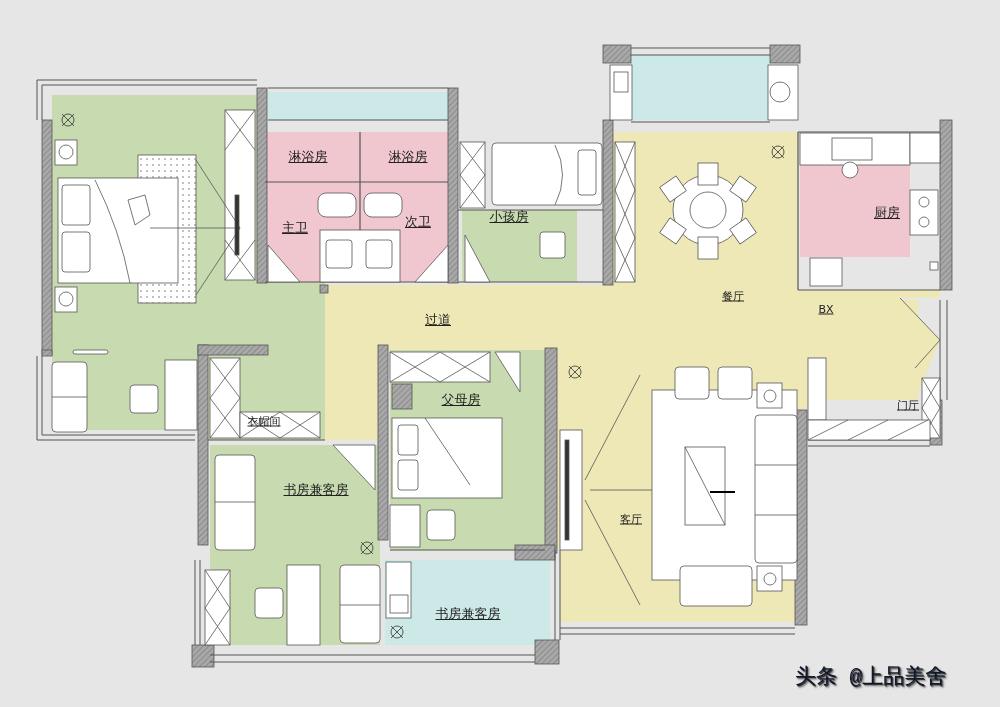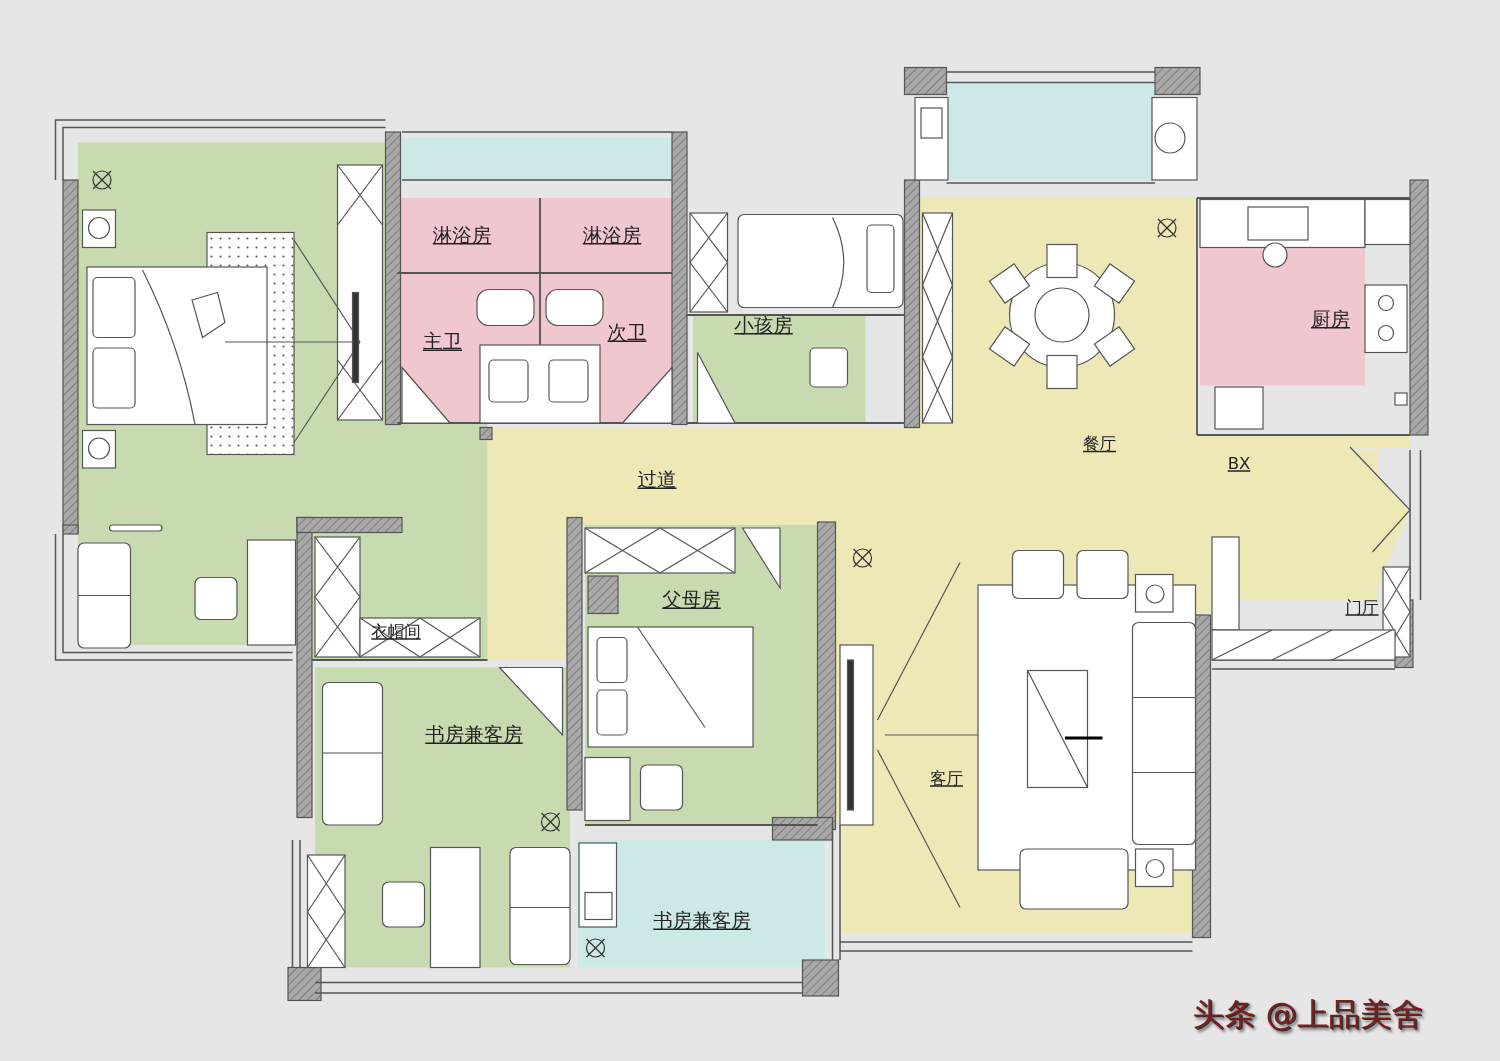--- a/index.html
+++ b/index.html
@@ -1,20 +1,20 @@
 <!DOCTYPE html>
 <html><head>
 <meta charset="utf-8">
 <style>
   html,body{margin:0;padding:0;}
   body{width:1000px;height:707px;background:#e6e6e6;position:relative;overflow:hidden;font-family:"DejaVu Sans",sans-serif;}
   #plan{position:absolute;left:0;top:0;width:1000px;height:707px;}
   .lbl{position:absolute;font-size:13px;color:#222;white-space:nowrap;transform:translate(-50%,-50%);text-decoration:underline;}
   .lbl.sm{font-size:11px;margin-top:36px;}
-  #watermark{position:absolute;left:795px;top:662px;font-size:21px;color:#7f1d1d;text-shadow:1px 1px 0 #333,2px 2px 2px #555;white-space:nowrap;}
+  #watermark{position:absolute;left:795px;top:662px;font-size:21px;color:#0f172a;text-shadow:1px 1px 0 #333,2px 2px 2px #555;white-space:nowrap;font-family:Liberation Mono, monospace;}
 </style>
 </head>
 <body>
 
 <svg id="plan" viewBox="0 0 1000 707" xmlns="http://www.w3.org/2000/svg">
   <defs>
     <pattern id="hatch" width="4" height="4" patternUnits="userSpaceOnUse" patternTransform="rotate(45)">
       <rect width="4" height="4" fill="#a8a8a8"></rect>
       <line x1="0" y1="0" x2="0" y2="4" stroke="#6e6e6e" stroke-width="1"></line>
     </pattern>

